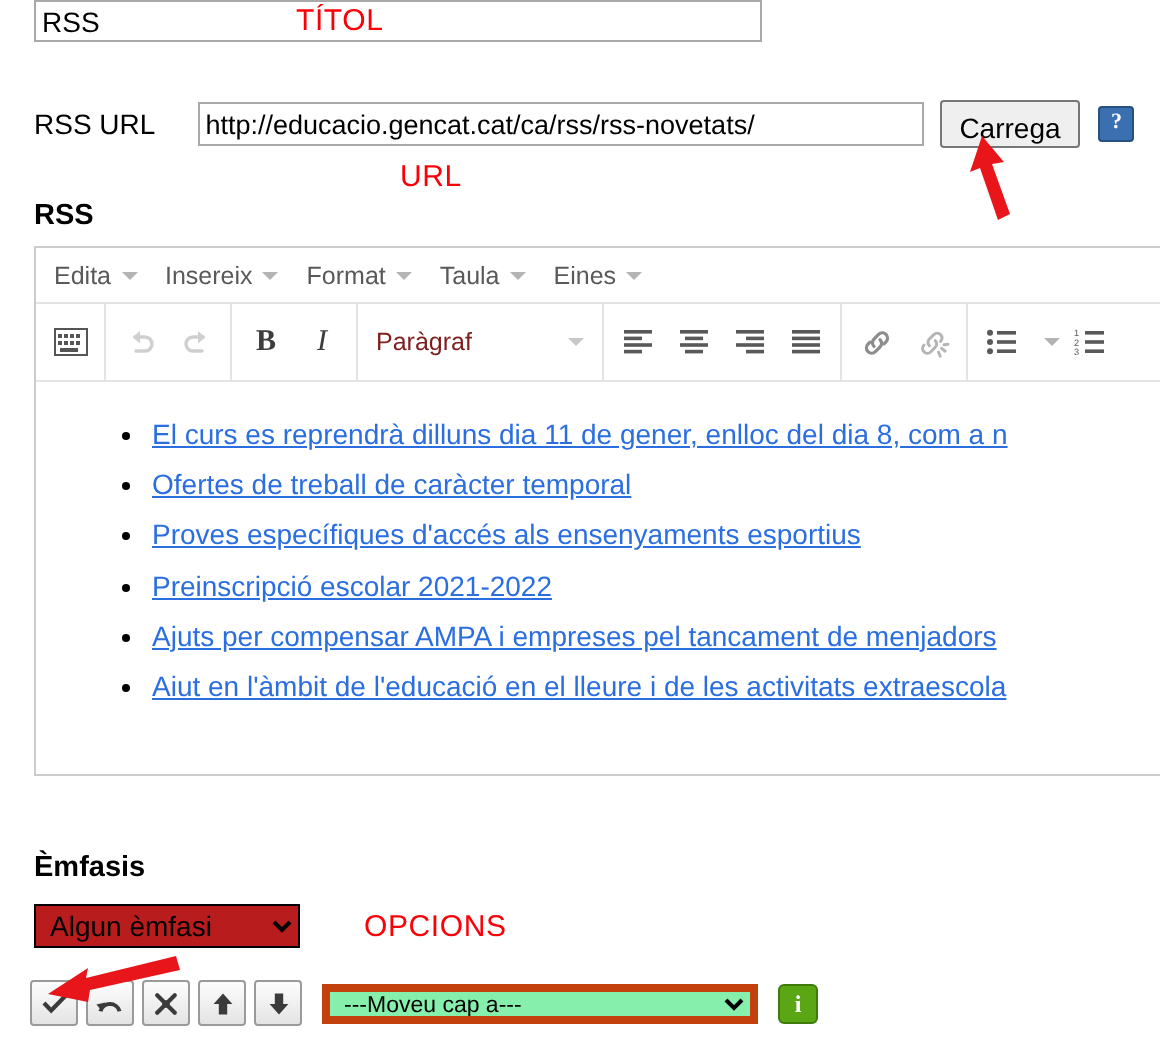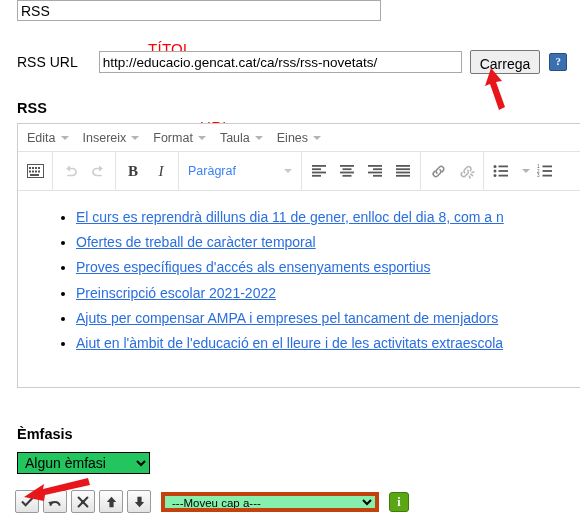--- a/index.html
+++ b/index.html
@@ -31,21 +31,20 @@
   }
 
   
   .annot {
     position: absolute;
     color: #fb0007;
     font-family: "Liberation Sans", sans-serif;
     font-size: 15px;
     letter-spacing: 0.3px;
     white-space: nowrap;
-    margin-top: 38px;
   }
   #annot-titol { left: 148px; top: 2px; }
   #annot-url   { left: 200px; top: 80px; }
   #annot-opcions { left: 182px; top: 455px; font-size: 15px; }
 
   
   .url-row {
     position: absolute;
     left: 17px; top: 50px;
     display: flex;
@@ -165,21 +164,21 @@
   }
   .tb-btn.dim { color: #cfcfcf; }
   .tb-btn svg { display: block; }
   .fmt-select {
     display: flex;
     align-items: center;
     justify-content: space-between;
     width: 104px;
     padding: 0 6px;
     font-size: 12.5px;
-    color: #3b82f6;
+    color: #7f1d1d;
     cursor: pointer;
     font-family: "Liberation Sans", sans-serif;
   }
   .fmt-select .menu-caret { border-top-color: #c8c8c8; }
 
   
   .editor-body {
     padding: 14px 0 0 0;
     background: #fff;
     height: 196px;
@@ -205,21 +204,21 @@
     font-size: 14px;
   }
 
   
   .emfasis-select {
     position: absolute;
     left: 17px; top: 452px;
     width: 133px; height: 22px;
     box-sizing: border-box;
     border: 1px solid #000;
-    background: #22c55e;
+    background: #b91c1c;
     font-family: "Liberation Sans", sans-serif;
     font-size: 14px;
     color: #000;
     padding-left: 3px;
   }
 
   
   .action-bar {
     position: absolute;
     left: 15px; top: 490px;

